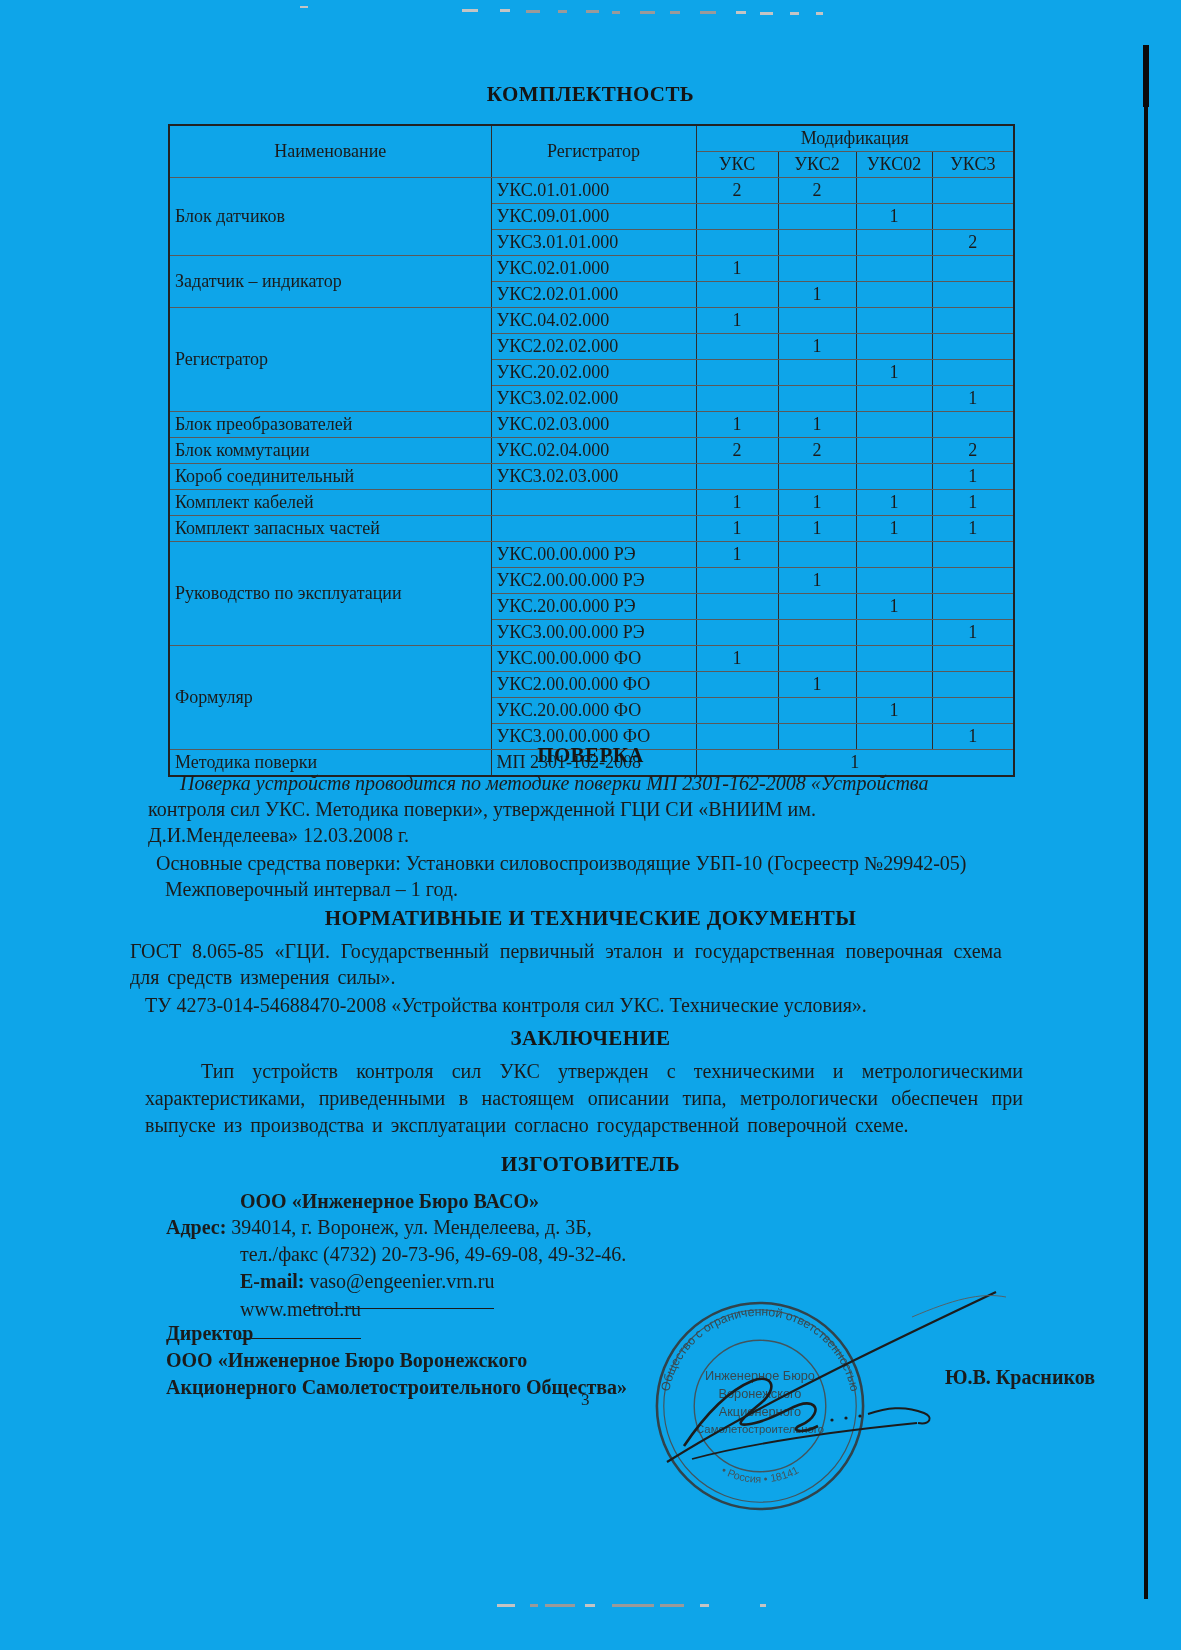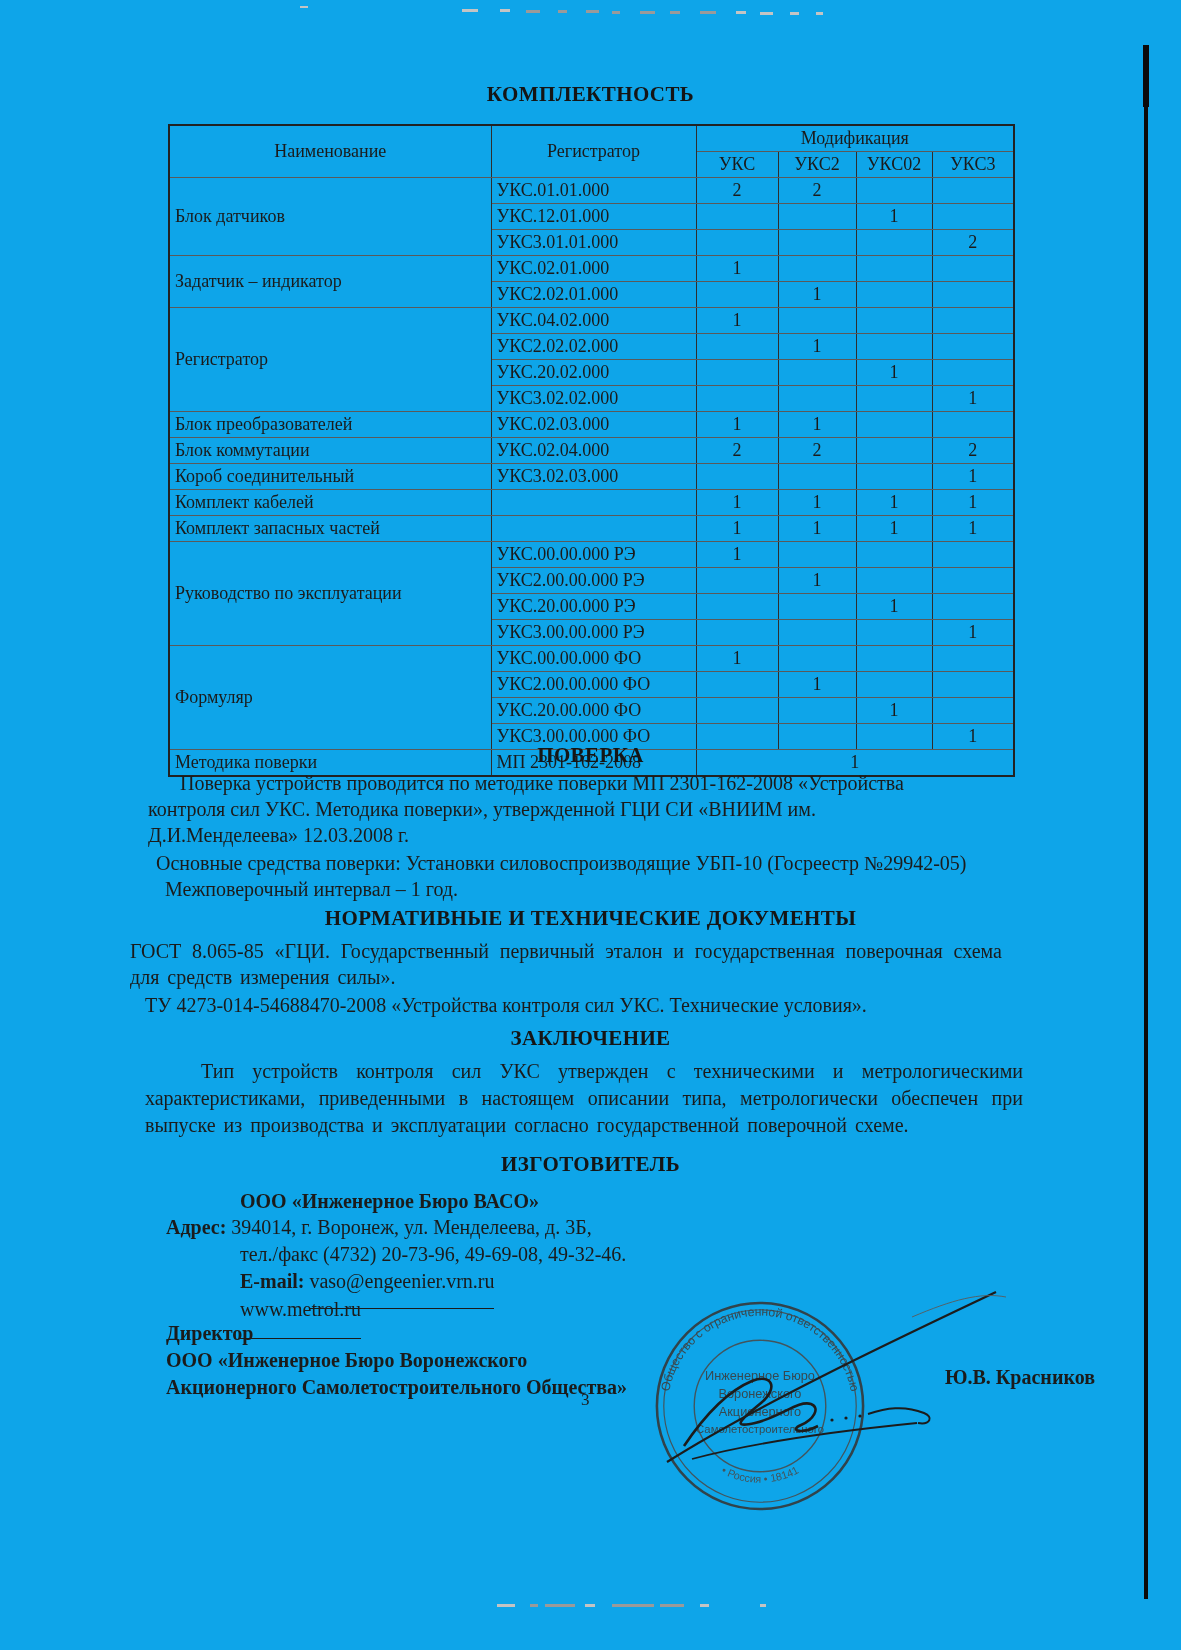--- a/index.html
+++ b/index.html
@@ -103,21 +103,21 @@
     <tbody>
         <tr>
           <td rowspan="3" class="c-name">Блок датчиков</td>
           <td class="c-des">УКС.01.01.000</td>
           <td class="c-val">2</td>
           <td class="c-val">2</td>
           <td class="c-val"></td>
           <td class="c-val"></td>
         </tr>
         <tr>
-          <td class="c-des">УКС.12.01.000</td>
+          <td class="c-des">УКС.09.01.000</td>
           <td class="c-val"></td>
           <td class="c-val"></td>
           <td class="c-val">1</td>
           <td class="c-val"></td>
         </tr>
         <tr>
           <td class="c-des">УКС3.01.01.000</td>
           <td class="c-val"></td>
           <td class="c-val"></td>
           <td class="c-val"></td>
@@ -268,21 +268,21 @@
         <tr>
           <td rowspan="1" class="c-name">Методика поверки</td>
           <td class="c-des">МП 2301-162-2008</td>
           <td colspan="4" class="c-val">1</td>
         </tr>
       </tbody>
   </table>
 
   <div class="heading" style="top:743px;">ПОВЕРКА</div>
   <div class="para" style="left:148px;top:770px;width:810px;">
-    <div style="text-indent:32px;">Поверка устройств проводится по методике поверки МП 2301-162-2008 «Устройства</div>
+    <div style="text-indent:32px;font-style:italic;">Поверка устройств проводится по методике поверки МП 2301-162-2008 «Устройства</div>
     <div>контроля сил УКС. Методика поверки», утвержденной ГЦИ СИ «ВНИИМ им.</div>
     <div>Д.И.Менделеева» 12.03.2008 г.</div>
   </div>
   <div class="para" style="left:156px;top:850px;width:880px;">Основные средства поверки: Установки силовоспроизводящие УБП-10 (Госреестр №29942-05)</div>
   <div class="para" style="left:165px;top:876px;">Межповерочный интервал – 1 год.</div>
 
   <div class="heading" style="top:906px;">НОРМАТИВНЫЕ И ТЕХНИЧЕСКИЕ ДОКУМЕНТЫ</div>
   <div class="para just" style="left:130px;top:938px;width:872px;">ГОСТ 8.065-85 «ГЦИ. Государственный первичный эталон и государственная поверочная схема для средств измерения силы».</div>
   <div class="para" style="left:145px;top:992px;width:880px;">ТУ 4273-014-54688470-2008 «Устройства контроля сил УКС. Технические условия».</div>
 

